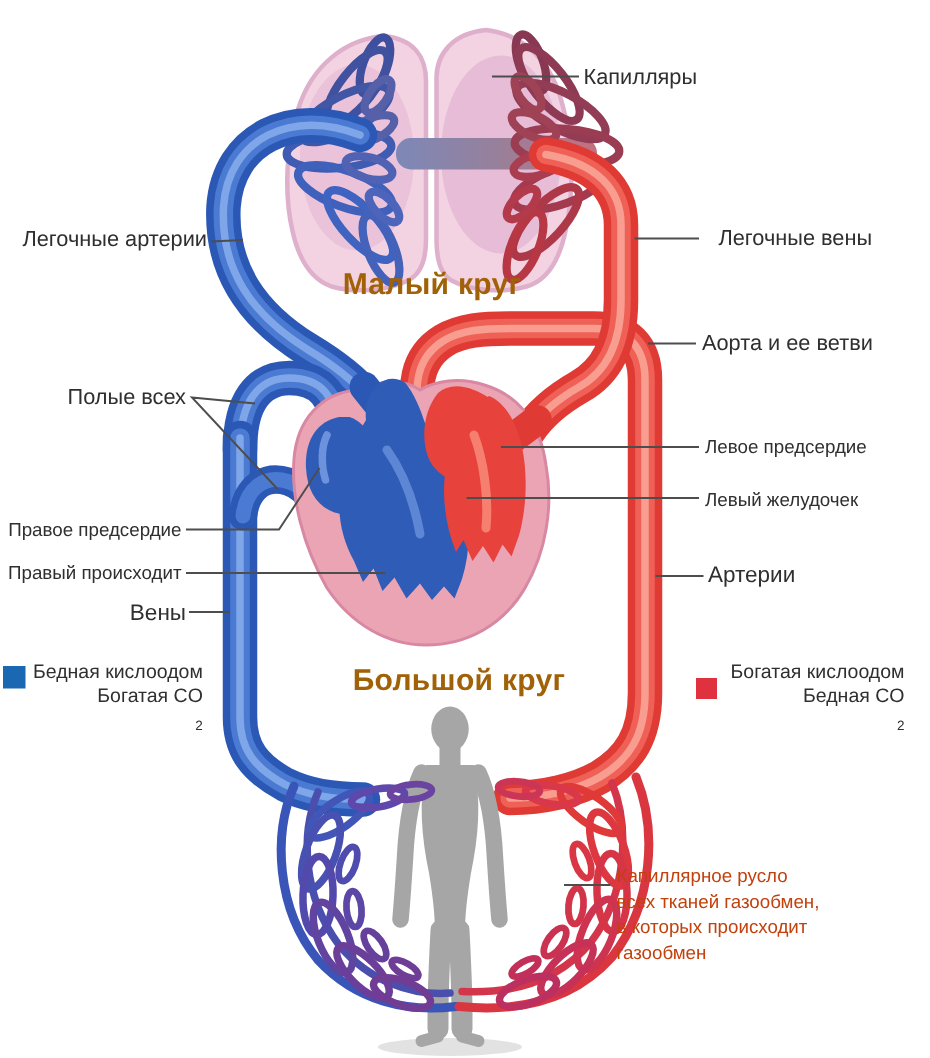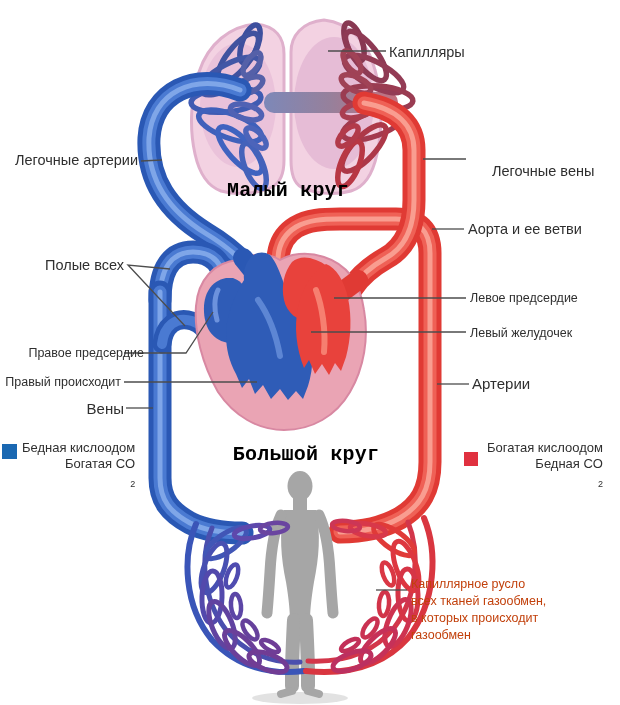--- a/index.html
+++ b/index.html
@@ -3,21 +3,21 @@
 <meta charset="utf-8">
 <style>
   html,body{margin:0;padding:0;background:#fff;}
   .stage{position:relative;width:620px;height:705px;background:#ffffff;overflow:hidden;
          font-family:"Liberation Sans",sans-serif;}
   .stage svg{position:absolute;left:0;top:0;}
   .lbl{position:absolute;color:#2f2f2f;white-space:nowrap;line-height:1.15;}
   .fs14{font-size:14.5px;}
   .fs12{font-size:12.5px;}
   .fs15{font-size:15px;}
-  .bold20{font-size:20px;font-weight:700;color:#000000;letter-spacing:.2px;font-family:Liberation Mono, monospace;}
+  .bold20{font-size:20px;font-weight:700;color:#a16207;letter-spacing:.2px;}
   .alignR{text-align:right;}
   .caption{position:absolute;color:#c2410c;font-size:12.5px;line-height:17px;white-space:nowrap;}
   .caption span{display:block;}
   .legend-swatch{position:absolute;}
   .legend-swatch.blue{left:2px;top:444px;width:15px;height:15px;background:#1a68b2;}
   .legend-swatch.red{left:464px;top:452px;width:14px;height:14px;background:#e0313f;}
   .legend-text{position:absolute;color:#2f2f2f;font-size:13px;line-height:15.5px;white-space:nowrap;}
   .legend-text.blue{left:22px;top:440px;}
   .legend-text.red{left:487px;top:440px;}
   .legend-text span{display:block;text-align:right;}
@@ -196,27 +196,27 @@
       <path d="M124 353 L186 353 L213 312"></path>
       <path d="M124 382 L257 382"></path>
       <path d="M126 408 L153 408"></path>
       <path d="M437 384 L469 384"></path>
       <path d="M376 590 L407 590"></path>
     </g>
   </svg>
 
   <div class="lbl fs14" style="left:389px;top:44px;">Капилляры</div>
   <div class="lbl fs14 alignR" style="left:0;width:138px;top:152px;">Легочные артерии</div>
-  <div class="lbl fs14" style="left:492px;top:151px;margin-top:12px;">Легочные вены</div>
+  <div class="lbl fs14" style="left:479px;top:151px;">Легочные вены</div>
   <div class="lbl bold20" style="left:213px;width:150px;top:179px;text-align:center;">Малый круг</div>
   <div class="lbl fs14" style="left:468px;top:221px;">Аорта и ее ветви</div>
   <div class="lbl fs14 alignR" style="left:0;width:124px;top:257px;">Полые всех</div>
   <div class="lbl fs12" style="left:470px;top:291px;">Левое предсердие</div>
   <div class="lbl fs12" style="left:470px;top:326px;">Левый желудочек</div>
-  <div class="lbl fs12 alignR" style="left:0;width:121px;top:346px;margin-left:23px;">Правое предсердие</div>
+  <div class="lbl fs12 alignR" style="left:0;width:121px;top:346px;">Правое предсердие</div>
   <div class="lbl fs12 alignR" style="left:0;width:121px;top:375px;">Правый происходит</div>
   <div class="lbl fs15 alignR" style="left:0;width:124px;top:400px;">Вены</div>
   <div class="lbl fs15" style="left:472px;top:375px;">Артерии</div>
   <div class="lbl bold20" style="left:230px;width:152px;top:443px;text-align:center;">Большой круг</div>
 
   <div class="caption" style="left:411px;top:576px;">
     <span>Капиллярное русло</span>
     <span>всех тканей газообмен,</span>
     <span>в которых происходит</span>
     <span>газообмен</span>

